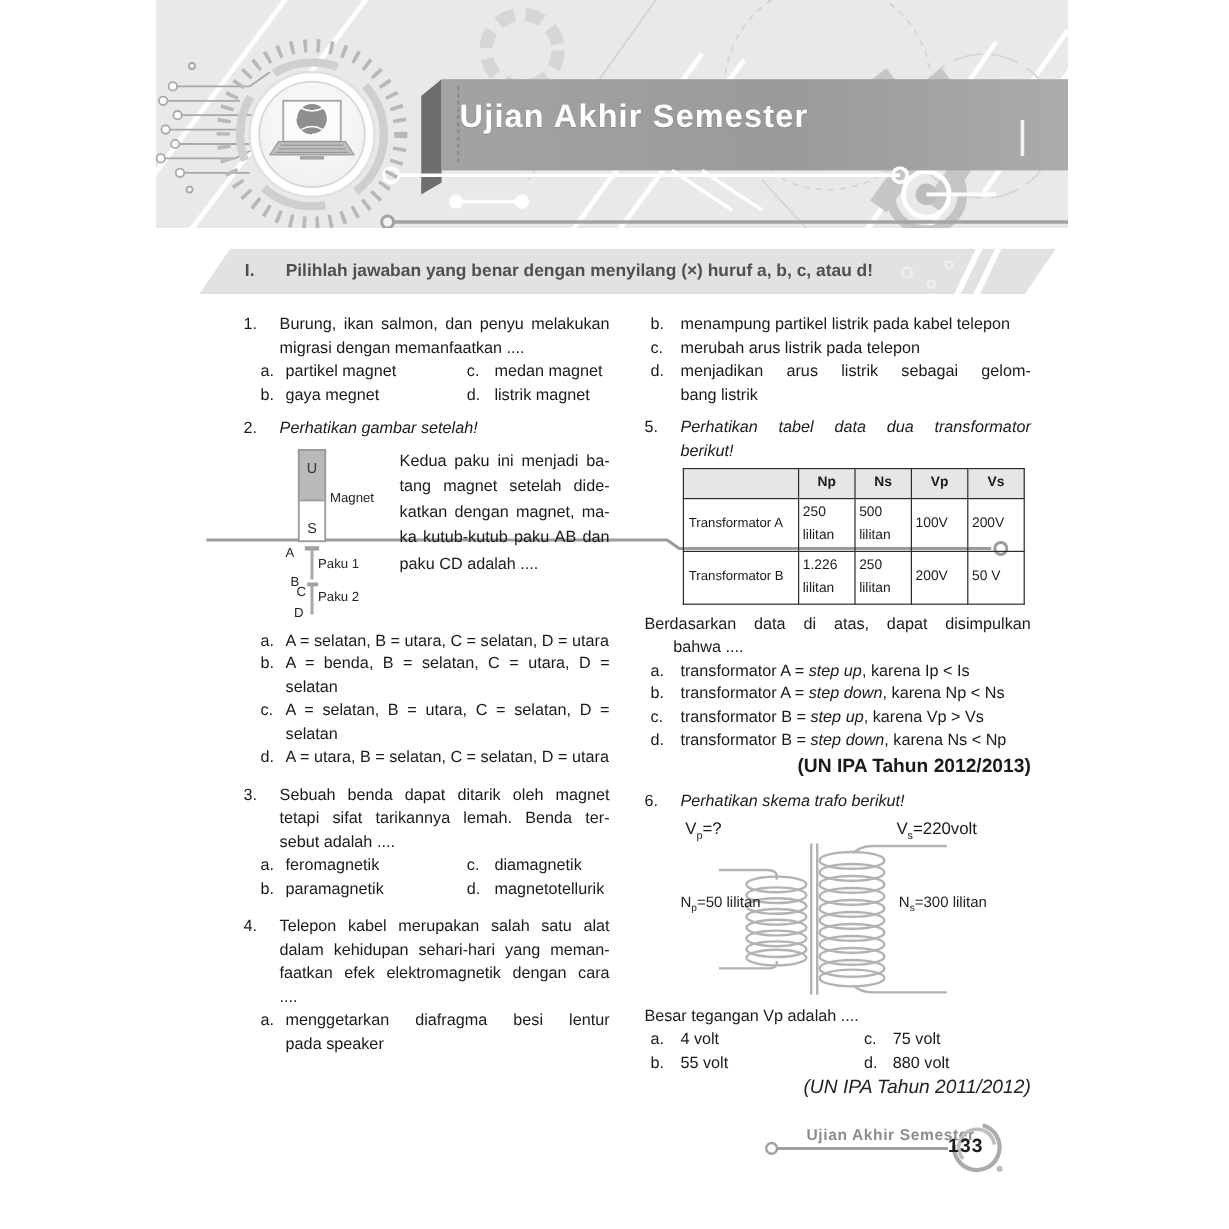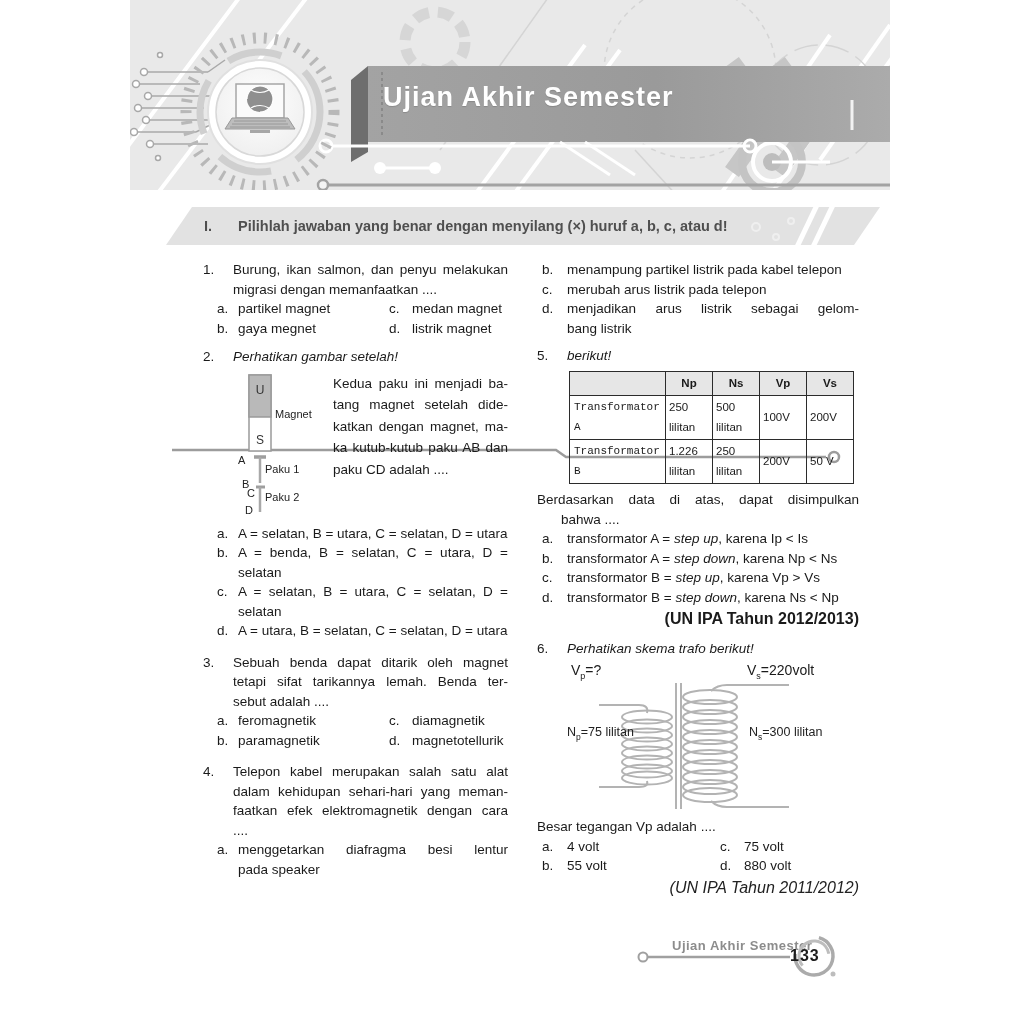--- a/index.html
+++ b/index.html
@@ -45,21 +45,21 @@
 
   
   .fig-row { display:flex; gap:8px; margin:6px 0 9px 4px; }
   .fig-svg { flex:0 0 88px; }
   .fig-side { flex:1; line-height:21.5px; }
 
   
   table.trafo { border-collapse:collapse; margin:5px 0 6px 2px; font-size:11.5px; }
   table.trafo th, table.trafo td { border:1.5px solid #2b2b2b; padding:2px 3px; vertical-align:middle; }
   table.trafo th { background:#e6e6e6; font-weight:bold; height:24px; }
-  table.trafo td.name { text-align:left; font-size:11px; padding-left:4px;font-family:Liberation Mono, monospace; }
+  table.trafo td.name { text-align:left; font-size:11px; padding-left:4px; }
   table.trafo td { height:36px; }
   .cw-name{ width:96px; } .cw{ width:47px; }
 
   .src { text-align:right; font-size:16px; margin-top:2px; }
   .src.bold { font-weight:bold; }
   .src.it { font-style:italic; color:#222; }
 
   
   .trafo-fig { position:relative; height:152px; margin:3px 0 4px 0; }
   .tf-label { position:absolute; font-size:14px; white-space:nowrap; }
@@ -339,20 +339,21 @@
             <span class="jl" style="display:block;">menjadikan arus listrik sebagai gelom-</span>
             <span class="jl-end" style="display:block;">bang listrik</span>
           </span>
         </div>
       </div>
     </div>
 
     <div class="q" style="margin-top:8px;">
       <div class="q-num">5.</div>
       <div class="q-body">
+        <div class="italic jl">Perhatikan tabel data dua transformator</div>
         <div class="italic jl-end">berikut!</div>
 
         <table class="trafo">
           <tbody>
               <tr>
             <th class="cw-name"></th>
             <th class="cw">Np</th>
             <th class="cw">Ns</th>
             <th class="cw">Vp</th>
             <th class="cw">Vs</th>
@@ -433,21 +434,21 @@
               <ellipse cx="111" cy="60" rx="27" ry="7"></ellipse>
                 <ellipse cx="111" cy="70" rx="27" ry="7"></ellipse>
               <ellipse cx="111" cy="80" rx="27" ry="7"></ellipse>
                 <ellipse cx="111" cy="90" rx="27" ry="7"></ellipse>
               <ellipse cx="111" cy="100" rx="27" ry="7"></ellipse>
                 <ellipse cx="111" cy="110" rx="27" ry="7"></ellipse>
               <ellipse cx="111" cy="118" rx="27" ry="7"></ellipse>
             </g>
           </svg>
 
-          <span class="coil-label" style="left:0; top:62px;"><span>N</span><sub>p</sub><span>=75 lilitan</span></span>
+          <span class="coil-label" style="left:0; top:62px;"><span>N</span><sub>p</sub><span>=50 lilitan</span></span>
           <span class="coil-label" style="left:182px; top:62px;"><span>N</span><sub>s</sub><span>=300 lilitan</span></span>
         </div>
 
         <div style="margin-left:-30px;">Besar tegangan Vp adalah ....</div>
         <div class="opt2">
           <span class="opt-label">a.</span>
           <span>4 volt</span>
           <span class="opt-label">c.</span>
           <span>75 volt</span>
         </div>

